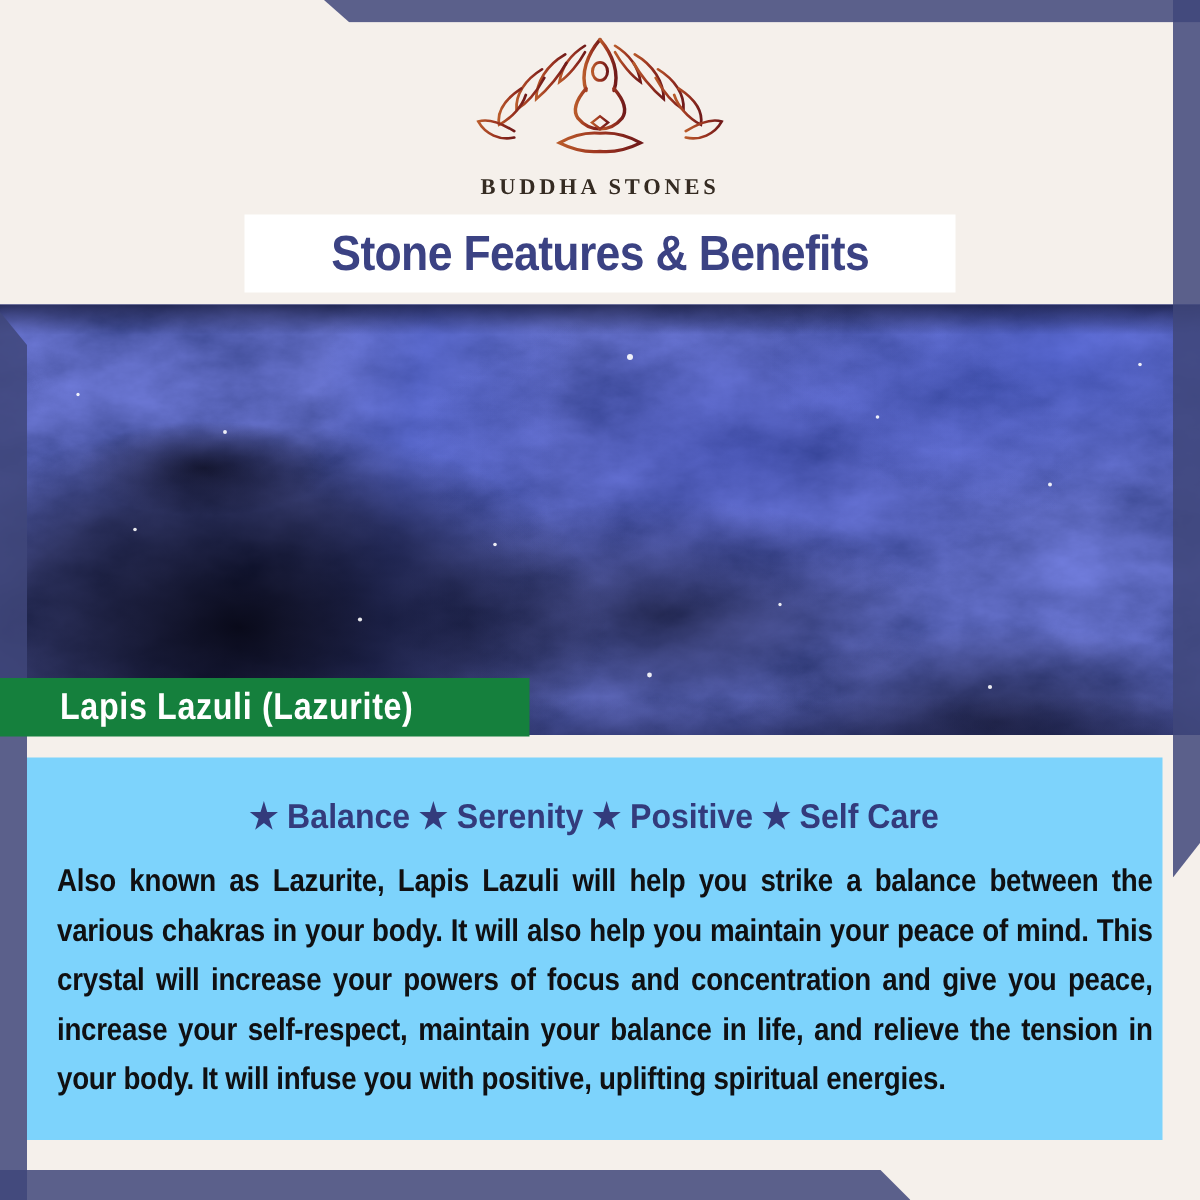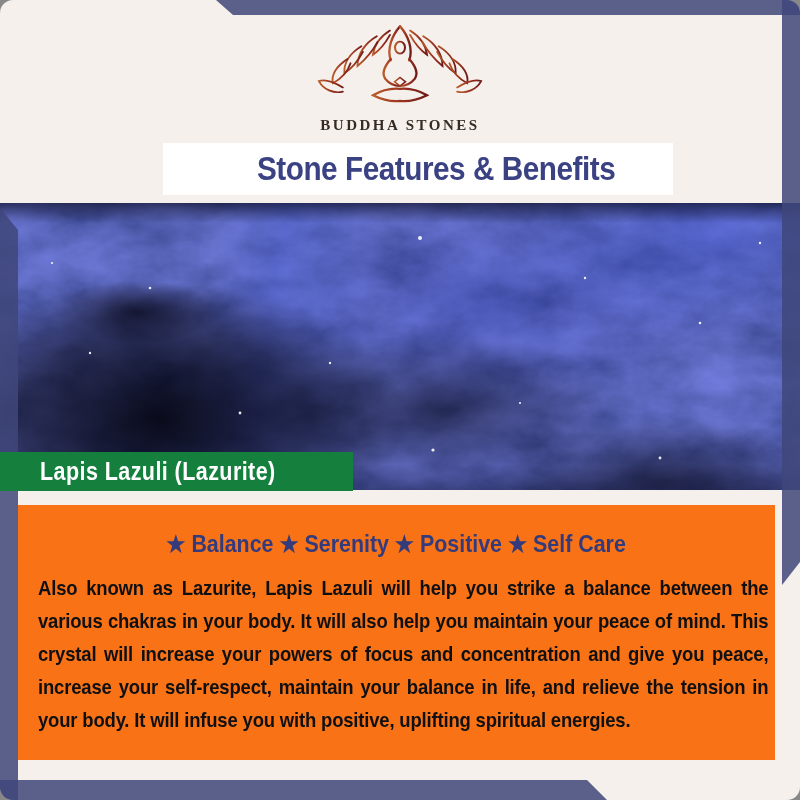--- a/index.html
+++ b/index.html
@@ -1,38 +1,37 @@
 <!DOCTYPE html>
 <html><head>
 <meta charset="utf-8">
 <style>
   html,body{margin:0;padding:0;background:#888;}
   .stage{
     position:relative;width:800px;height:800px;margin:0 auto;
     background:#f5f0eb;overflow:hidden;
     font-family:"Liberation Sans",sans-serif;
-    border-radius:13px;
   }
   
   .ribbon{position:absolute;background:rgba(64,70,122,0.85);z-index:4;}
   .ribbon-top{left:216px;top:0;width:584px;height:15px;
     clip-path:polygon(0 0,100% 0,100% 100%,17px 100%);}
   .ribbon-right{left:782px;top:0;width:18px;height:585px;
     clip-path:polygon(0 0,100% 0,100% 562px,0 100%);}
   .ribbon-left{left:0;top:208px;width:18px;height:592px;
     clip-path:polygon(0 0,100% 22px,100% 100%,0 100%);}
   .ribbon-bottom{left:0;top:780px;width:607px;height:20px;
     clip-path:polygon(0 0,587px 0,100% 100%,0 100%);}
   
   .logo-wrap{position:absolute;left:315px;top:22px;width:170px;height:96px;z-index:2;}
   .brand{position:absolute;left:0;top:117px;width:100%;text-align:center;z-index:2;
     font-family:"Liberation Serif",serif;font-size:15px;letter-spacing:2.5px;
     color:#352b22;font-weight:600;}
   .title-band{position:absolute;left:163px;top:143px;width:474px;height:52px;
-    background:#ffffff;z-index:2;display:flex;align-items:center;justify-content:center;padding-left:36px;}
+    background:#ffffff;z-index:2;display:flex;align-items:center;justify-content:center;}
   .title-band span{display:inline-block;transform:scaleX(0.9);transform-origin:center;
     white-space:nowrap;color:#3b4283;font-size:33px;font-weight:bold;letter-spacing:-0.5px;}
   
   .stone{position:absolute;left:0;top:203px;width:800px;height:287px;z-index:1;
     background:#1d2268;overflow:hidden;}
   .stone-shading{position:absolute;inset:0;
     background:
       linear-gradient(180deg, rgba(5,6,25,.6) 0, rgba(5,6,25,0) 7%),
       linear-gradient(0deg, rgba(10,12,40,.4) 0, rgba(10,12,40,0) 9%),
       radial-gradient(ellipse 340px 190px at 20% 75%, rgba(2,2,12,.92) 0%, rgba(2,2,12,.55) 45%, rgba(2,2,12,0) 72%),
@@ -45,21 +44,21 @@
   .stone svg.tex{position:absolute;inset:0;}
   .stone svg.specks{position:absolute;inset:0;}
   
   .caption-band{position:absolute;left:0;top:452px;width:353px;height:39px;
     background:#15803d;z-index:5;display:flex;align-items:center;}
   .caption-band span{display:inline-block;margin-left:40px;transform:scaleX(0.86);
     transform-origin:left center;white-space:nowrap;color:#ffffff;
     font-size:25px;font-weight:bold;letter-spacing:0.5px;}
   
   .panel{position:absolute;left:18px;top:505px;width:757px;height:255px;
-    background:#f97316;z-index:3;}
+    background:#7dd3fc;z-index:3;}
   .benefits{margin-top:26px;text-align:center;}
   .benefits span{display:inline-block;transform:scaleX(0.93);transform-origin:center;
     white-space:nowrap;color:#333b7c;font-size:23px;font-weight:bold;}
   .desc{margin:13px 0 0 20px;width:830px;transform:scaleX(0.88);
     transform-origin:top left;font-size:21px;font-weight:bold;line-height:33px;
     color:#101012;text-align:justify;letter-spacing:-0.2px;}
 </style>
 </head>
 <body>
 

